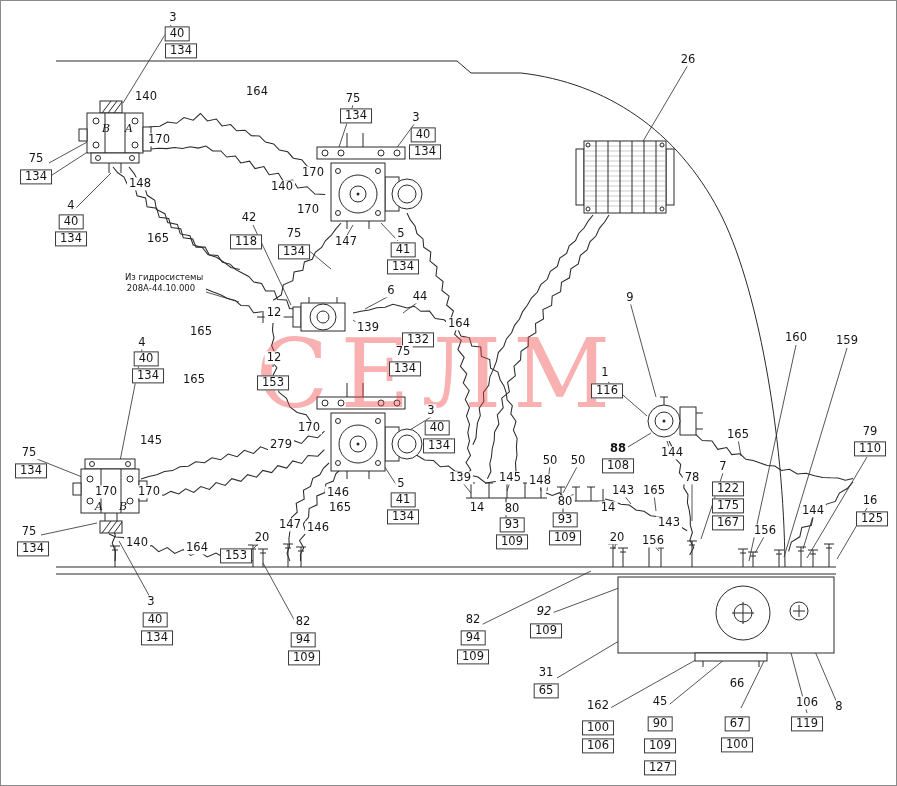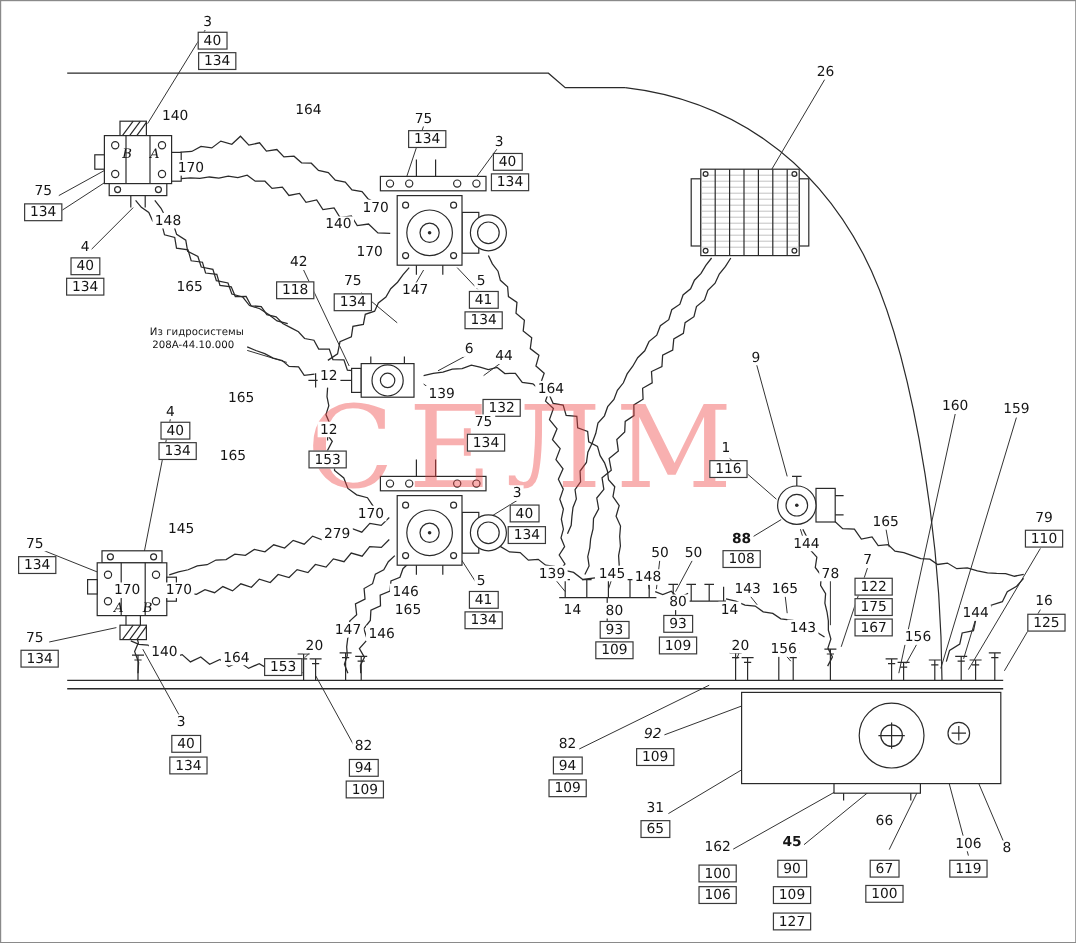--- a/index.html
+++ b/index.html
@@ -378,21 +378,21 @@
       <span class="lbl" style="left: 472px; top: 619px;">82</span>
       <span class="lbl boxed" style="left: 472px; top: 637px;">94</span>
       <span class="lbl boxed" style="left: 472px; top: 656px;">109</span>
       <span class="lbl" style="left: 543px; top: 611px; font-style: italic;">92</span>
       <span class="lbl boxed" style="left: 545px; top: 630px;">109</span>
       <span class="lbl" style="left: 545px; top: 672px;">31</span>
       <span class="lbl boxed" style="left: 545px; top: 690px;">65</span>
       <span class="lbl" style="left: 597px; top: 705px;">162</span>
       <span class="lbl boxed" style="left: 597px; top: 727px;">100</span>
       <span class="lbl boxed" style="left: 597px; top: 745px;">106</span>
-      <span class="lbl" style="left: 659px; top: 701px; font-weight: bold;">45</span>
+      <span class="lbl" style="left: 659px; top: 701px;">45</span>
       <span class="lbl boxed" style="left: 659px; top: 723px;">90</span>
       <span class="lbl boxed" style="left: 659px; top: 745px;">109</span>
       <span class="lbl boxed" style="left: 659px; top: 767px;">127</span>
       <span class="lbl" style="left: 736px; top: 683px;">66</span>
       <span class="lbl boxed" style="left: 736px; top: 723px;">67</span>
       <span class="lbl boxed" style="left: 736px; top: 744px;">100</span>
       <span class="lbl" style="left: 806px; top: 702px;">106</span>
       <span class="lbl boxed" style="left: 806px; top: 723px;">119</span>
       <span class="lbl" style="left: 838px; top: 706px;">8</span>
       <span class="lbl letter" style="left: 105px; top: 128px;">В</span>

